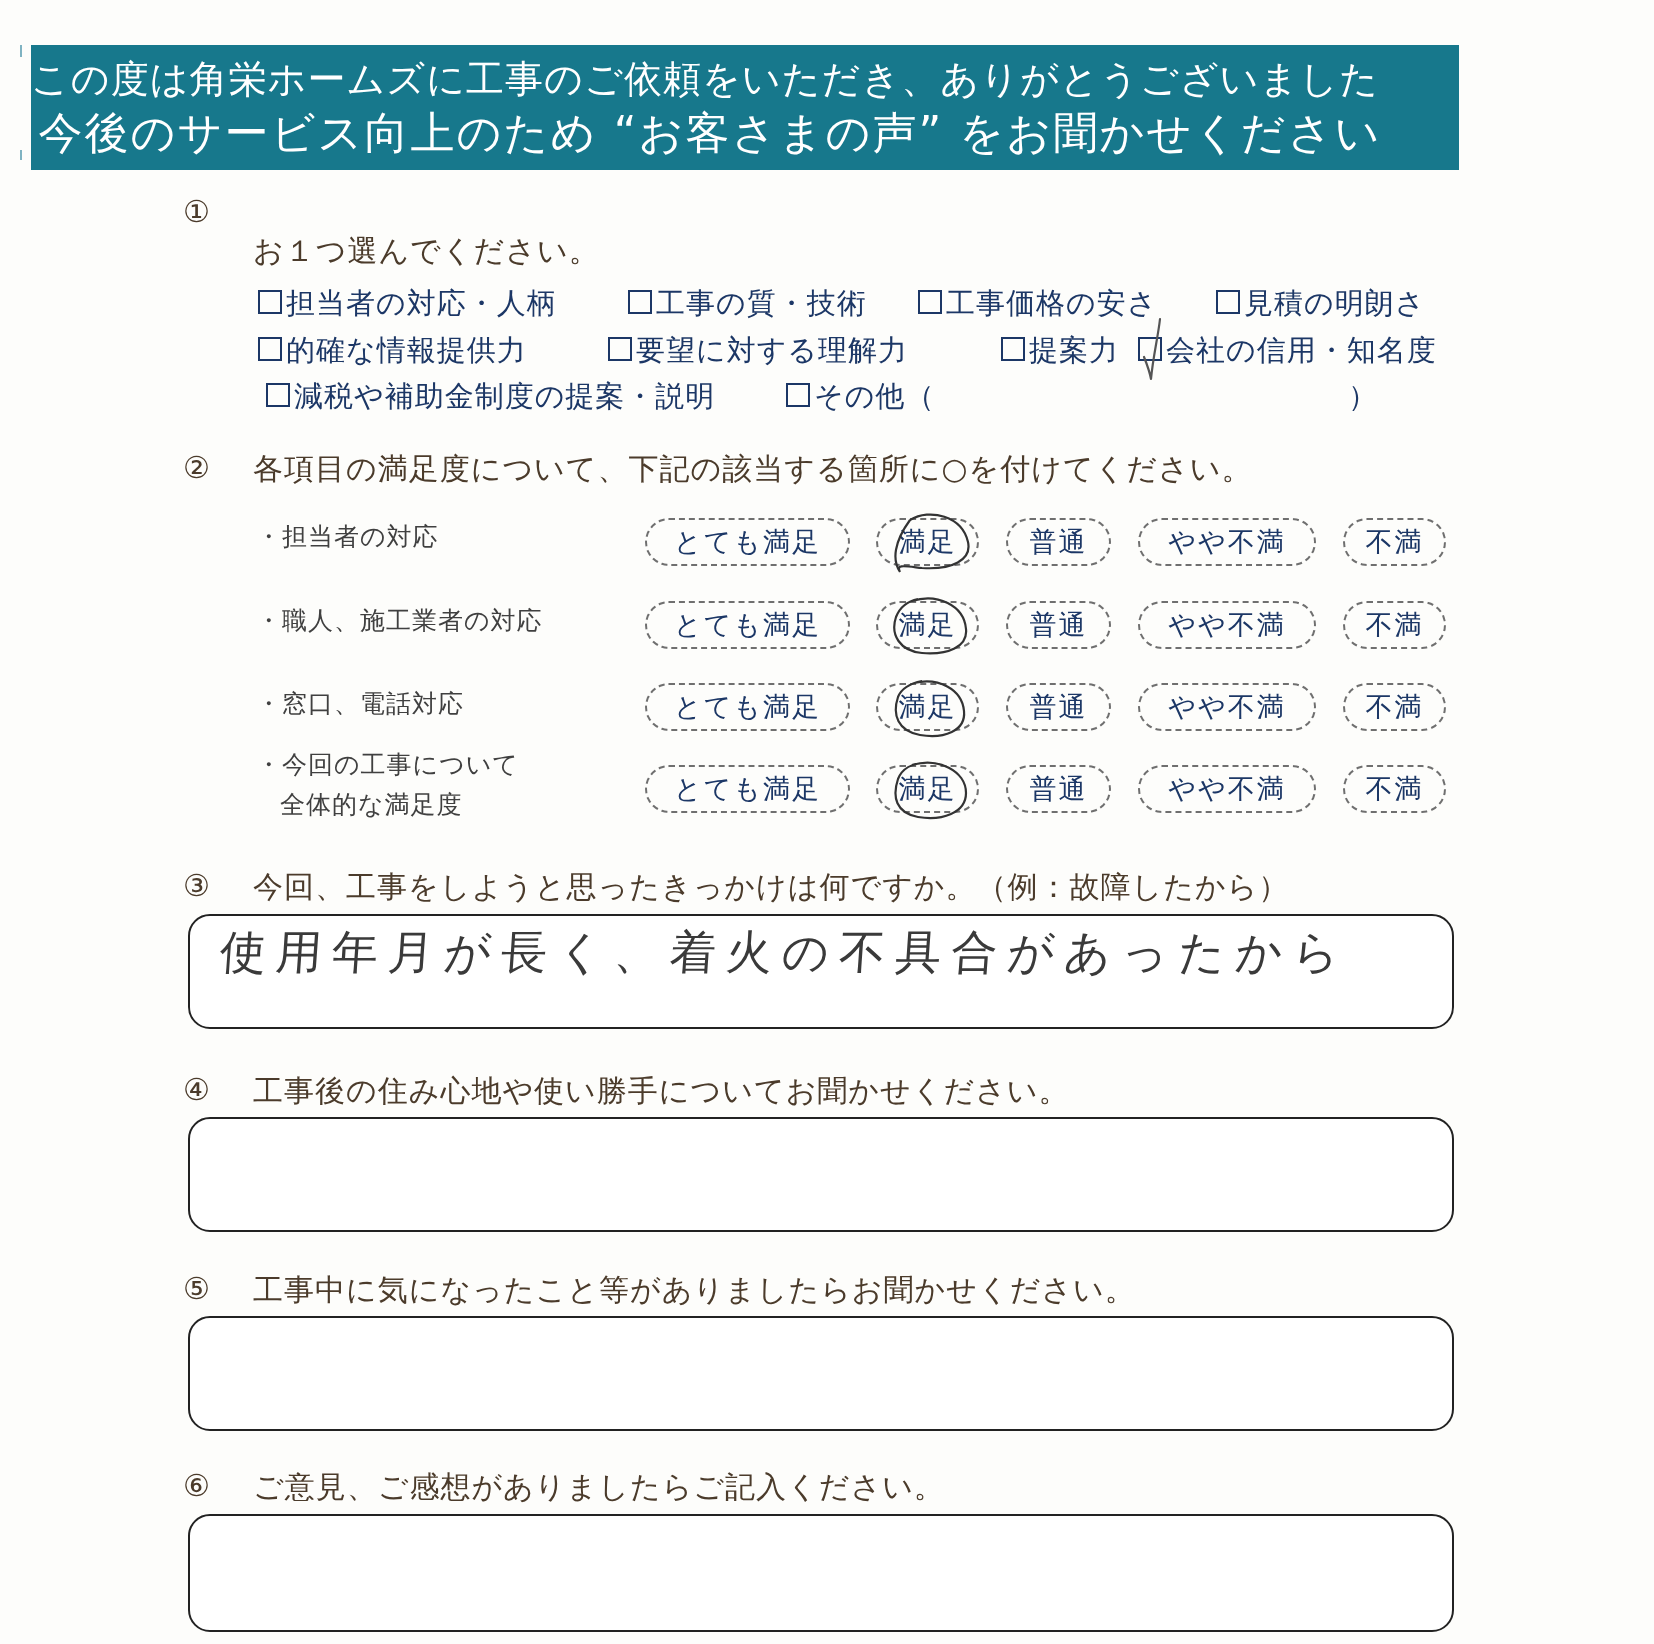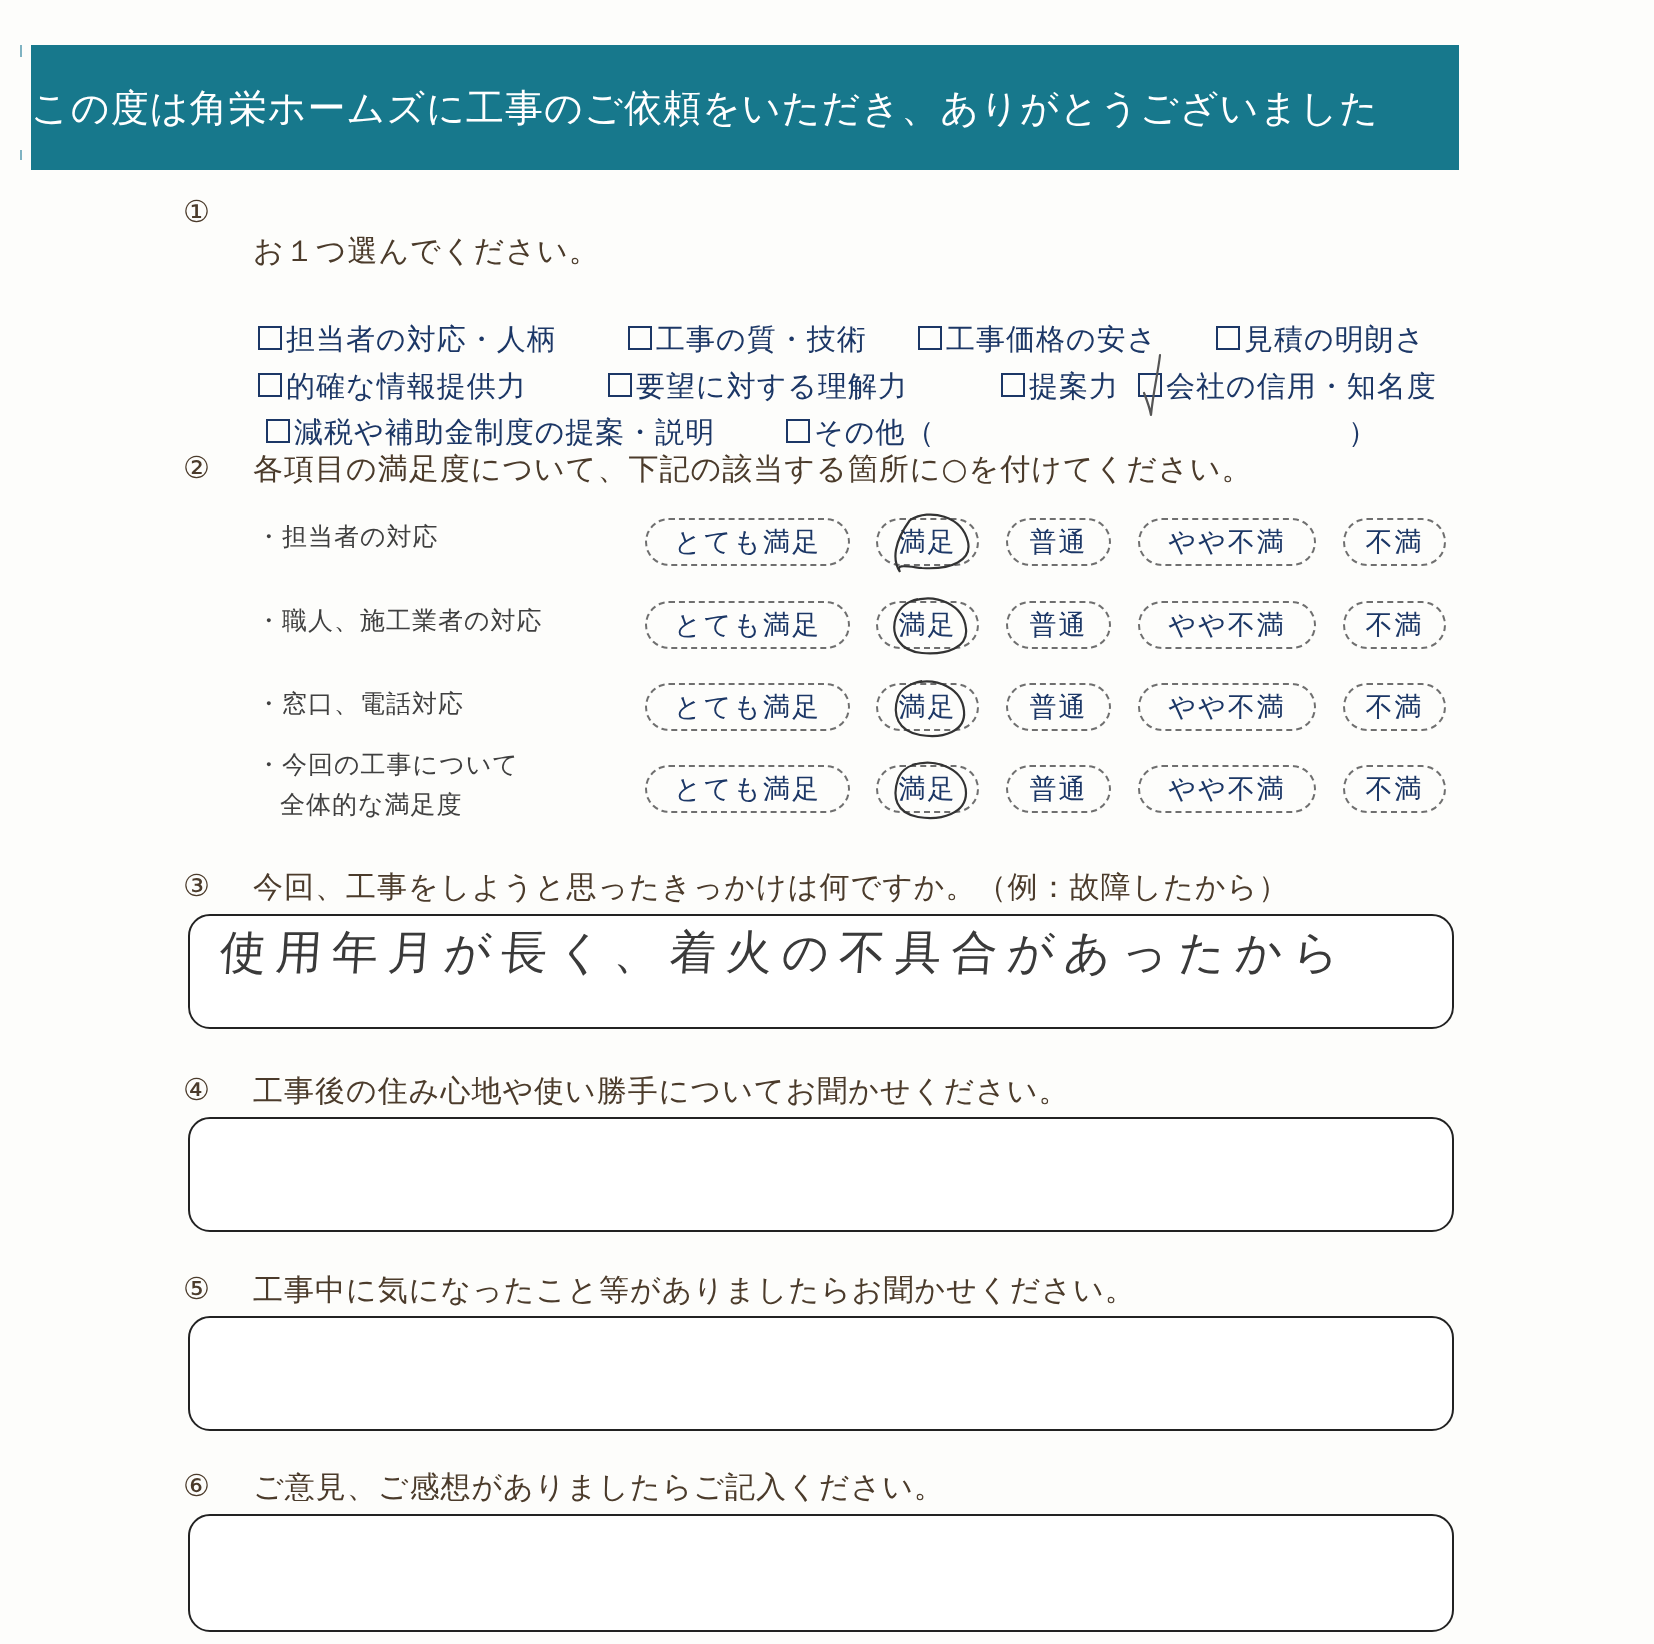--- a/index.html
+++ b/index.html
@@ -14,21 +14,21 @@
     }
     .banner .line1 { font-size: 38px; letter-spacing: 1px; line-height: 50px; margin-left: -80px; }
     .banner .line2 { font-size: 44px; letter-spacing: 2px; line-height: 58px; margin-left: -70px; }
     .edge-mark { position: absolute; left: 20px; width: 2px; background: #7fb3c2; }
 
     .q { position: absolute; left: 183px; color: #4b3b2b; font-size: 30px; letter-spacing: 1px; display: flex; }
     .q .num { width: 70px; display: inline-block; }
     .q .text { display: inline-block; line-height: 38px; }
 
     .opt-row { position: absolute; left: 258px; color: #1c3766; font-size: 29px; letter-spacing: 1px; white-space: nowrap; }
-    .opt { position: absolute; white-space: nowrap; margin-top: 36px; }
+    .opt { position: absolute; white-space: nowrap; }
     .box { display: inline-block; width: 20px; height: 20px; border: 2px solid #1c3766; margin-right: 4px; vertical-align: -1px; position: relative; }
     .check-mark { position: absolute; left: -4px; top: -22px; width: 40px; height: 70px; }
 
     .rate-label { position: absolute; left: 256px; color: #404040; font-size: 25px; letter-spacing: 1px; line-height: 40px; }
     .pill {
       position: absolute; height: 48px; border: 2px dashed #6f6f6f; border-radius: 26px;
       color: #1c3766; font-size: 27px; letter-spacing: 2px;
       display: flex; align-items: center; justify-content: center; box-sizing: border-box;
     }
     .pill .circle { position: absolute; left: 4px; top: -8px; width: 90px; height: 64px; pointer-events: none; }
@@ -43,20 +43,21 @@
     }
   </style>
 </head>
 <body>
 
 <div class="edge-mark" style="top:45px;height:12px;"></div>
 <div class="edge-mark" style="top:150px;height:10px;"></div>
 
 <div class="banner">
   <div class="line1">この度は角栄ホームズに工事のご依頼をいただき、ありがとうございました</div>
+  <div class="line2">今後のサービス向上のため “お客さまの声” をお聞かせください</div>
 </div>
 
 <div class="q" style="top:194px;">
   <span class="num">①</span>
   <span class="text">
     <br>
     <span>お１つ選んでください。</span>
   </span>
 </div>
 

